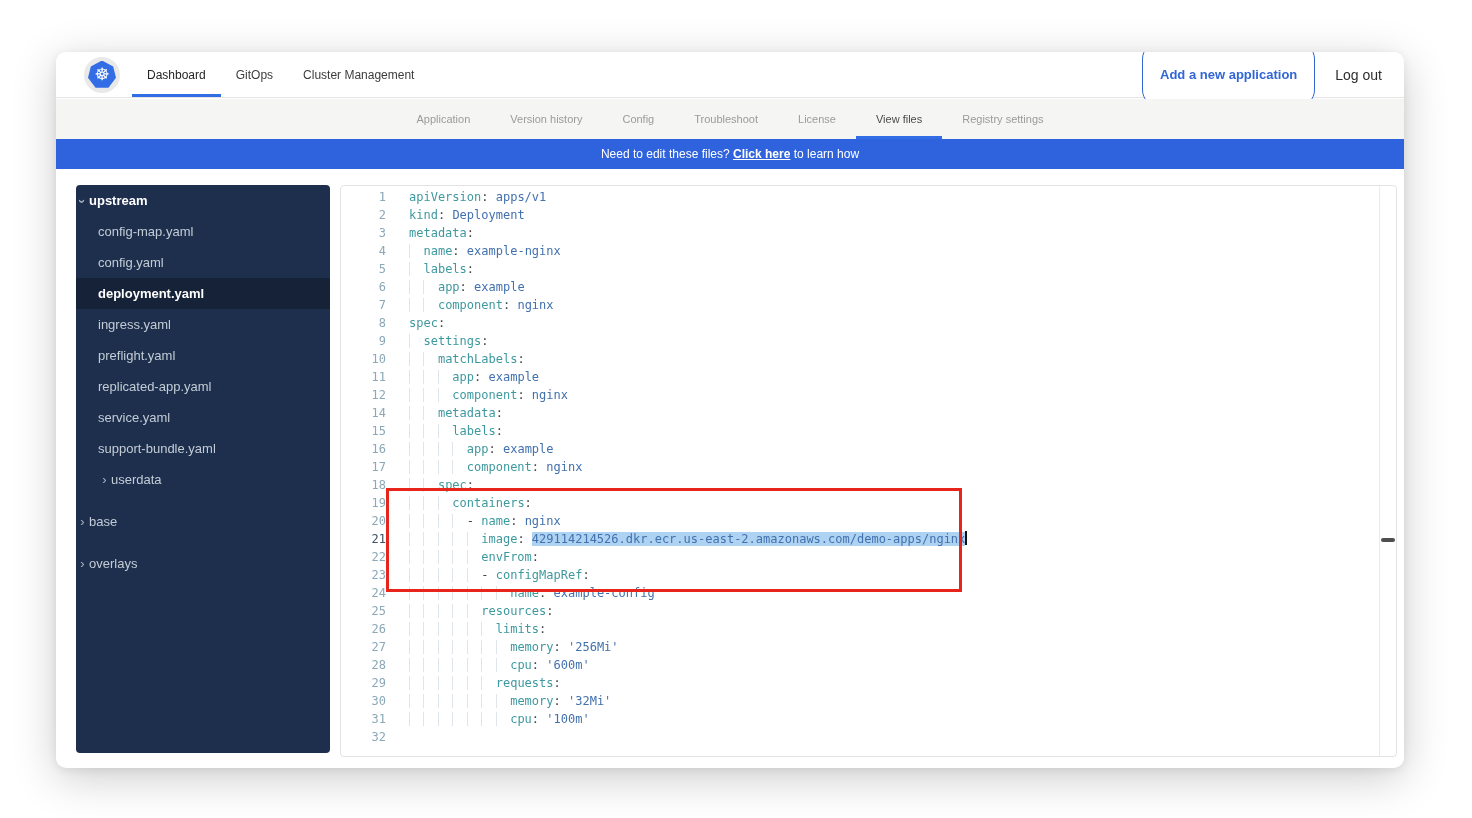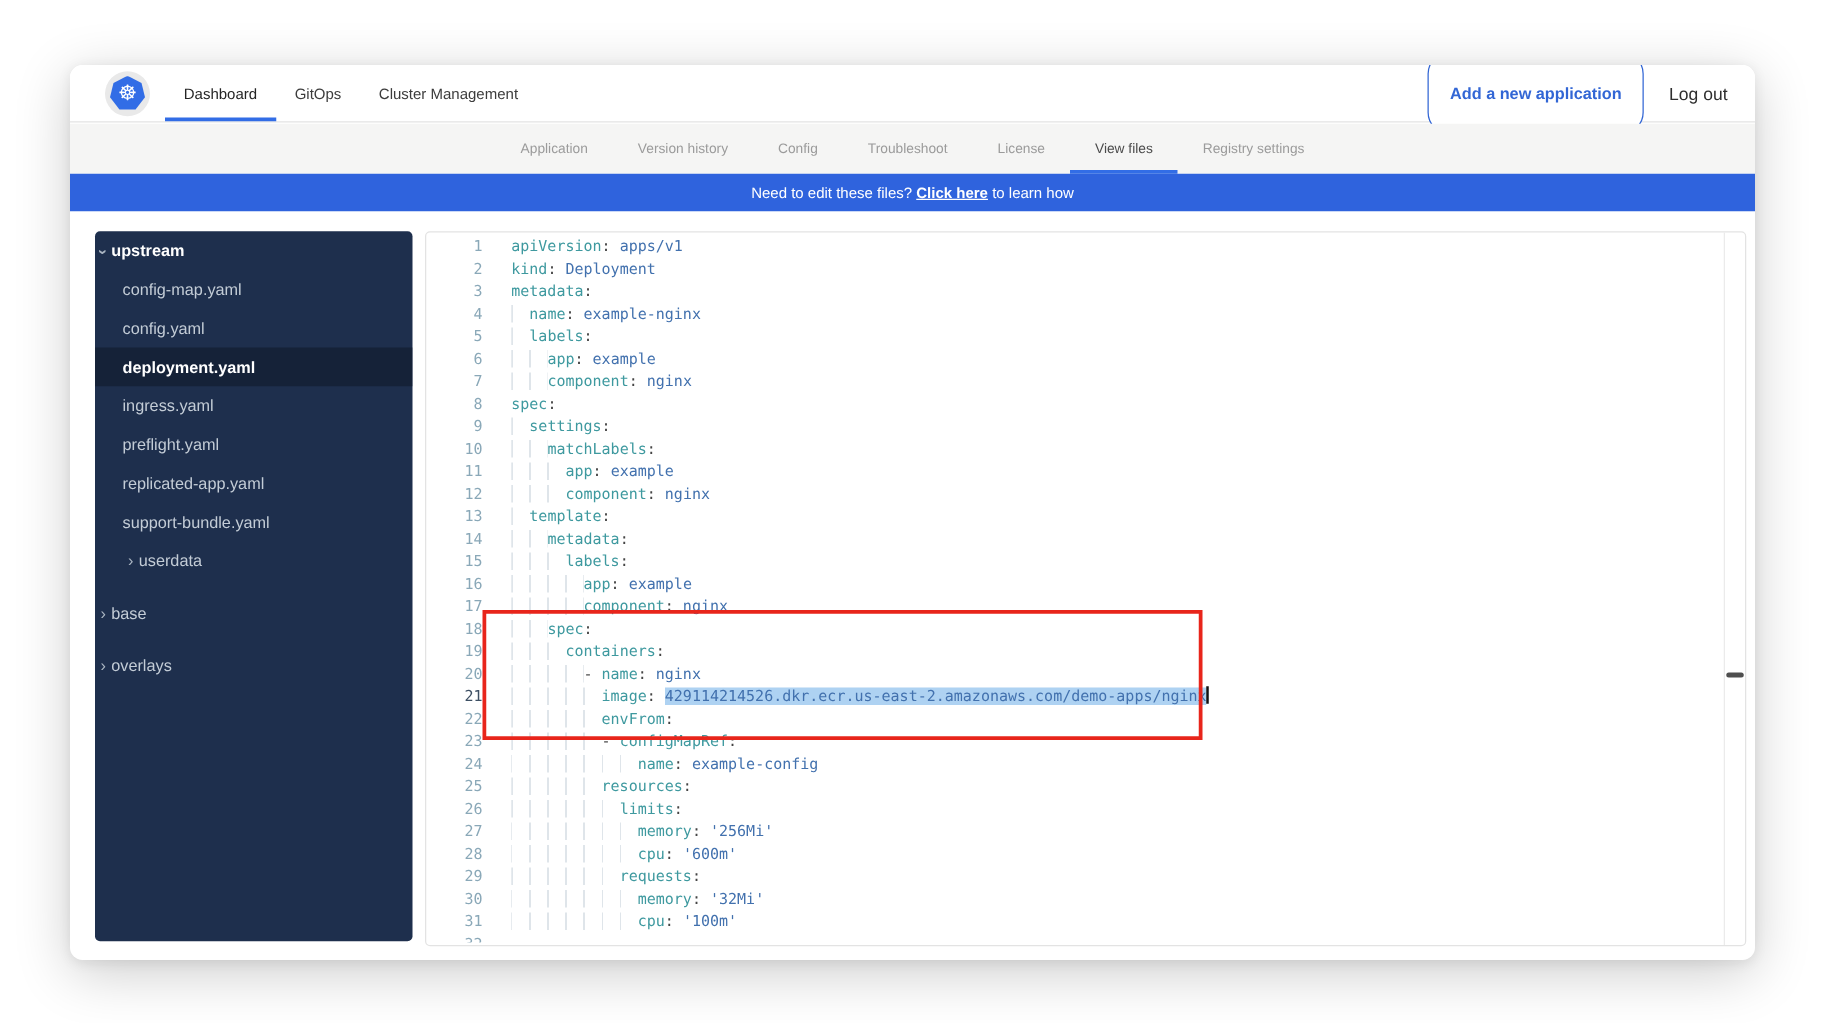--- a/index.html
+++ b/index.html
@@ -121,20 +121,23 @@
       <div class="trow lvl1">
         <span class="tlabel">ingress.yaml</span>
       </div>
       <div class="trow lvl1">
         <span class="tlabel">preflight.yaml</span>
       </div>
       <div class="trow lvl1">
         <span class="tlabel">replicated-app.yaml</span>
       </div>
       <div class="trow lvl1">
+        <span class="tlabel">service.yaml</span>
+      </div>
+      <div class="trow lvl1">
         <span class="tlabel">support-bundle.yaml</span>
       </div>
       <div class="trow lvl1 folder">
         <span class="chev">›</span>
         <span class="tlabel">userdata</span>
       </div>
       <div class="trow lvl0 folder group">
         <span class="chev">›</span>
         <span class="tlabel">base</span>
       </div>
@@ -151,21 +154,20 @@
         <div class="cl"><span class="gut">3</span><span class="txt"><span class="ky">metadata</span><span class="pu">:</span></span></div>
         <div class="cl"><span class="gut">4</span><span class="txt"><span class="ind">  </span><span class="ky">name</span><span class="pu">:</span><span class="pu"> </span><span class="vl">example-nginx</span></span></div>
         <div class="cl"><span class="gut">5</span><span class="txt"><span class="ind">  </span><span class="ky">labels</span><span class="pu">:</span></span></div>
         <div class="cl"><span class="gut">6</span><span class="txt"><span class="ind">    </span><span class="ky">app</span><span class="pu">:</span><span class="pu"> </span><span class="vl">example</span></span></div>
         <div class="cl"><span class="gut">7</span><span class="txt"><span class="ind">    </span><span class="ky">component</span><span class="pu">:</span><span class="pu"> </span><span class="vl">nginx</span></span></div>
         <div class="cl"><span class="gut">8</span><span class="txt"><span class="ky">spec</span><span class="pu">:</span></span></div>
         <div class="cl"><span class="gut">9</span><span class="txt"><span class="ind">  </span><span class="ky">settings</span><span class="pu">:</span></span></div>
         <div class="cl"><span class="gut">10</span><span class="txt"><span class="ind">    </span><span class="ky">matchLabels</span><span class="pu">:</span></span></div>
         <div class="cl"><span class="gut">11</span><span class="txt"><span class="ind">      </span><span class="ky">app</span><span class="pu">:</span><span class="pu"> </span><span class="vl">example</span></span></div>
         <div class="cl"><span class="gut">12</span><span class="txt"><span class="ind">      </span><span class="ky">component</span><span class="pu">:</span><span class="pu"> </span><span class="vl">nginx</span></span></div>
-        <div class="cl"><span class="gut">13</span><span class="txt"><span class="ind">  </span><span class="ky">template</span><span class="pu">:</span></span></div>
         <div class="cl"><span class="gut">14</span><span class="txt"><span class="ind">    </span><span class="ky">metadata</span><span class="pu">:</span></span></div>
         <div class="cl"><span class="gut">15</span><span class="txt"><span class="ind">      </span><span class="ky">labels</span><span class="pu">:</span></span></div>
         <div class="cl"><span class="gut">16</span><span class="txt"><span class="ind">        </span><span class="ky">app</span><span class="pu">:</span><span class="pu"> </span><span class="vl">example</span></span></div>
         <div class="cl"><span class="gut">17</span><span class="txt"><span class="ind">        </span><span class="ky">component</span><span class="pu">:</span><span class="pu"> </span><span class="vl">nginx</span></span></div>
         <div class="cl"><span class="gut">18</span><span class="txt"><span class="ind">    </span><span class="ky">spec</span><span class="pu">:</span></span></div>
         <div class="cl"><span class="gut">19</span><span class="txt"><span class="ind">      </span><span class="ky">containers</span><span class="pu">:</span></span></div>
         <div class="cl"><span class="gut">20</span><span class="txt"><span class="ind">        </span><span class="pu">- </span><span class="ky">name</span><span class="pu">:</span><span class="pu"> </span><span class="vl">nginx</span></span></div>
         <div class="cl"><span class="gut gact">21</span><span class="txt"><span class="ind">          </span><span class="ky">image</span><span class="pu">:</span><span class="pu"> </span><span class="vl sel">429114214526.dkr.ecr.us-east-2.amazonaws.com/demo-apps/nginx</span><span class="cursor"></span></span></div>
         <div class="cl"><span class="gut">22</span><span class="txt"><span class="ind">          </span><span class="ky">envFrom</span><span class="pu">:</span></span></div>
         <div class="cl"><span class="gut">23</span><span class="txt"><span class="ind">          </span><span class="pu">- </span><span class="ky">configMapRef</span><span class="pu">:</span></span></div>

